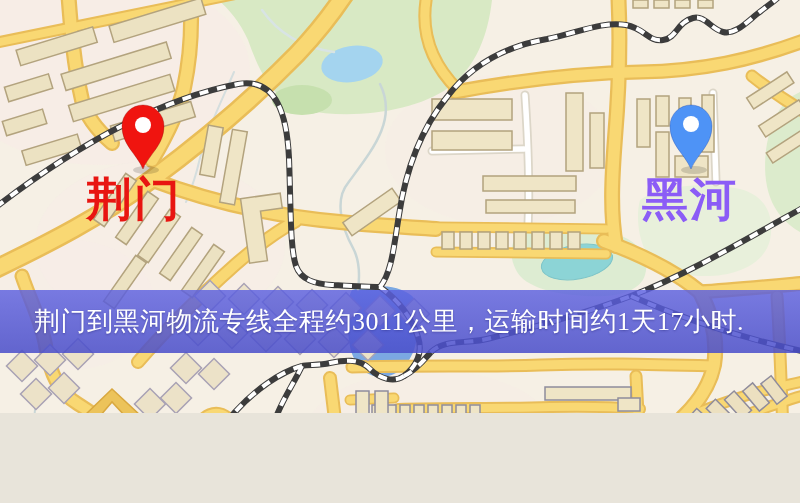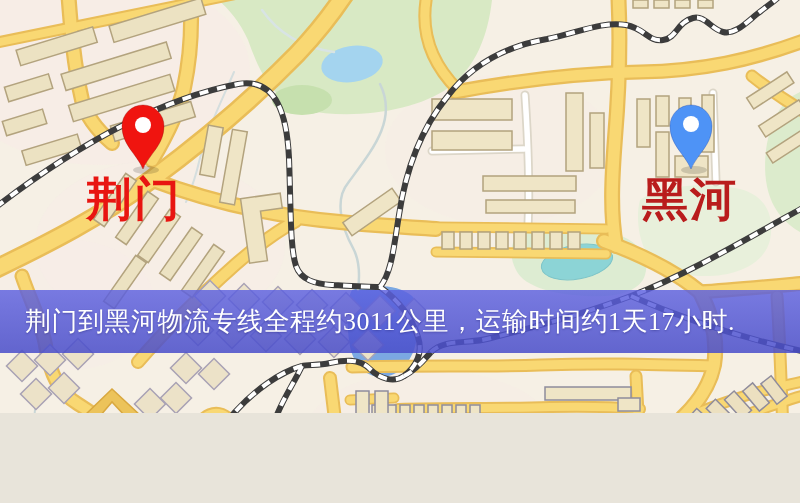--- a/index.html
+++ b/index.html
@@ -3,24 +3,24 @@
 <meta charset="utf-8">
 <style>
   html,body{margin:0;padding:0;background:#e8e4da;}
   .stage{position:relative;width:800px;height:413px;overflow:hidden;background:#f6f0e5;
          font-family:"Liberation Sans","DejaVu Sans",sans-serif;}
   .stage svg{position:absolute;left:0;top:0;}
   .city-label{position:absolute;font-family:"Liberation Serif","DejaVu Serif",serif;
               font-size:46px;font-weight:600;letter-spacing:2px;line-height:1;
               white-space:nowrap;user-select:none;}
   .city-label.origin{left:86px;top:177px;color:#e81511;}
-  .city-label.dest{left:642px;top:177px;color:#b91c1c;}
+  .city-label.dest{left:642px;top:177px;color:#8b5cf6;}
   .banner{position:absolute;left:0;top:290px;width:100%;height:63px;
           background:linear-gradient(180deg,rgba(92,96,224,0.82),rgba(74,78,202,0.86));
-          display:flex;align-items:center;box-sizing:border-box;padding-left:25px;}
+          display:flex;align-items:center;box-sizing:border-box;padding-left:34px;}
   .banner span{color:#ffffff;font-family:"Liberation Serif","DejaVu Serif",serif;
                font-size:26px;letter-spacing:0.5px;white-space:nowrap;
                text-shadow:0 1px 2px rgba(40,40,120,.45);}
 </style>
 </head>
 <body>
 
 <div class="stage">
   <svg width="800" height="503" viewBox="0 0 800 503">
     <defs>

